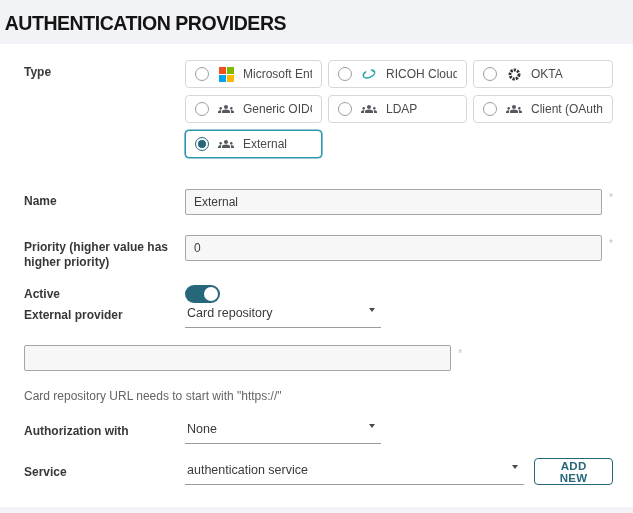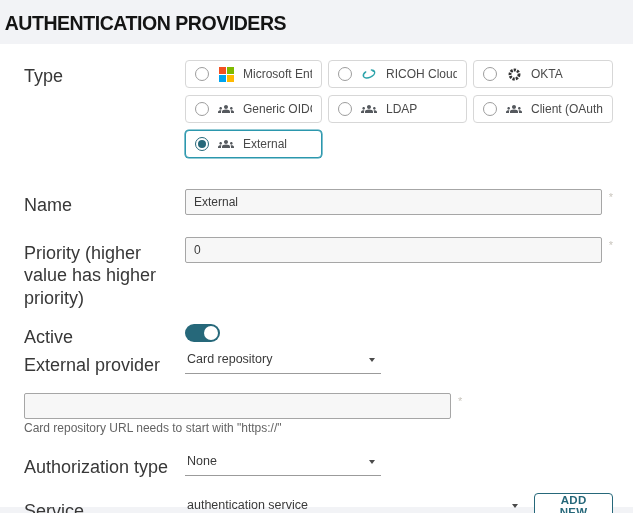--- a/index.html
+++ b/index.html
@@ -7,21 +7,21 @@
     --ms-red:#f25022; --ms-green:#7fba00; --ms-blue:#00a4ef; --ms-yellow:#ffb900;
     --ricoh-teal:#2ba3aa; --okta-dark:#333333;
   }
   *{box-sizing:border-box;margin:0;padding:0}
   html,body{width:633px;height:513px;overflow:hidden}
   body{background:#f2f3f6;font-family:"Liberation Sans",sans-serif;color:#3a3a3a;}
   .page-title{font-size:21px;font-weight:700;color:#141414;letter-spacing:-.5px;
     transform:scaleX(.93);transform-origin:left center;padding:11px 0 0 5px;text-transform:uppercase;}
   .panel{background:#fff;margin-top:9px;height:463px;padding:16px 20px 20px 24px;}
   .row{display:flex;align-items:flex-start;}
-  .lbl{width:161px;flex-shrink:0;font-size:18px;color:#383838;padding-top:5px;line-height:1.25;padding-right:10px;}
+  .lbl{width:161px;flex-shrink:0;font-size:12px;color:#383838;padding-top:5px;line-height:1.25;padding-right:10px;font-weight:bold;}
   .field{flex:1;min-width:0;}
   
   .cards{display:grid;grid-template-columns:137px 139px 140px;gap:7px 6px;}
   .type-card{height:28px;display:flex;align-items:center;gap:9px;padding:0 9px;
     border:1px solid #d7d7d7;border-radius:4px;background:#fff;cursor:pointer;}
   .type-card.selected{border-color:var(--accent-light);box-shadow:0 0 0 .6px var(--accent-light);}
   .type-card .txt{font-size:12px;color:#4a4a4a;white-space:nowrap;overflow:hidden;}
   .radio{width:14px;height:14px;border:1.5px solid #9d9d9d;border-radius:50%;flex-shrink:0;
     display:flex;align-items:center;justify-content:center;background:#fff;}
   .type-card.selected .radio{border-color:var(--accent);}
@@ -29,23 +29,23 @@
   .icon16{width:16px;height:16px;flex-shrink:0;display:flex;align-items:center;justify-content:center;}
   .ms-grid{display:grid;grid-template-columns:7px 7px;gap:1px;}
   .ms-grid i{width:7px;height:7px;display:block;}
   .ms-grid .r{background:var(--ms-red);} .ms-grid .g{background:var(--ms-green);}
   .ms-grid .b{background:var(--ms-blue);} .ms-grid .y{background:var(--ms-yellow);}
   
   .input-wrap{display:flex;align-items:flex-start;}
   .tinput{width:427px;height:26px;background:#f7f7f7;border:1px solid #a6a6a6;border-radius:2px;
     padding:0 8px;font-size:12px;color:#3c3c3c;font-family:"Liberation Sans",sans-serif;outline:none;}
   .req{color:#c9c5bd;font-size:11px;margin-left:7px;margin-top:2px;}
-  .helper{font-size:12px;color:#646464;margin-top:2px;}
-  
-  .select{display:flex;align-items:center;justify-content:space-between;border-bottom:1px solid #9b9b9b;
+  .helper{font-size:12px;color:#646464;margin-top:18px;}
+  
+  .select{display:flex;align-items:flex-start;justify-content:space-between;border-bottom:1px solid #9b9b9b;
     width:196px;padding:3px 6px 7px 2px;cursor:pointer;}
   .select.wide{width:353px;}
   .select .val{font-size:12.5px;color:#3a3a3a;}
   .caret{width:0;height:0;border-left:3.5px solid transparent;border-right:3.5px solid transparent;
     border-top:4.5px solid #4a4a4a;margin-top:2px;}
   
   .toggle{width:35px;height:18px;border-radius:9px;background:#b9b9b9;position:relative;cursor:pointer;margin-top:3px;}
   .toggle.on{background:var(--accent);}
   .toggle .knob{position:absolute;top:2px;left:2px;width:14px;height:14px;border-radius:50%;background:#fff;}
   .toggle.on .knob{left:auto;right:2px;}
@@ -190,21 +190,21 @@
     <div class="field">
       <div class="input-wrap">
         <input class="tinput" type="text" value="" style="">
         <span class="req">*</span>
       </div>
       <div class="helper">Card repository URL needs to start with "https://"</div>
     </div>
   </div>
 
   <div class="row mt-auth">
-    <div class="lbl">Authorization type</div>
+    <div class="lbl">Authorization with</div>
     <div class="field">
       <div class="select">
         <span class="val">None</span>
         <span class="caret"></span>
       </div>
     </div>
   </div>
 
 
   <div class="row mt-service">

